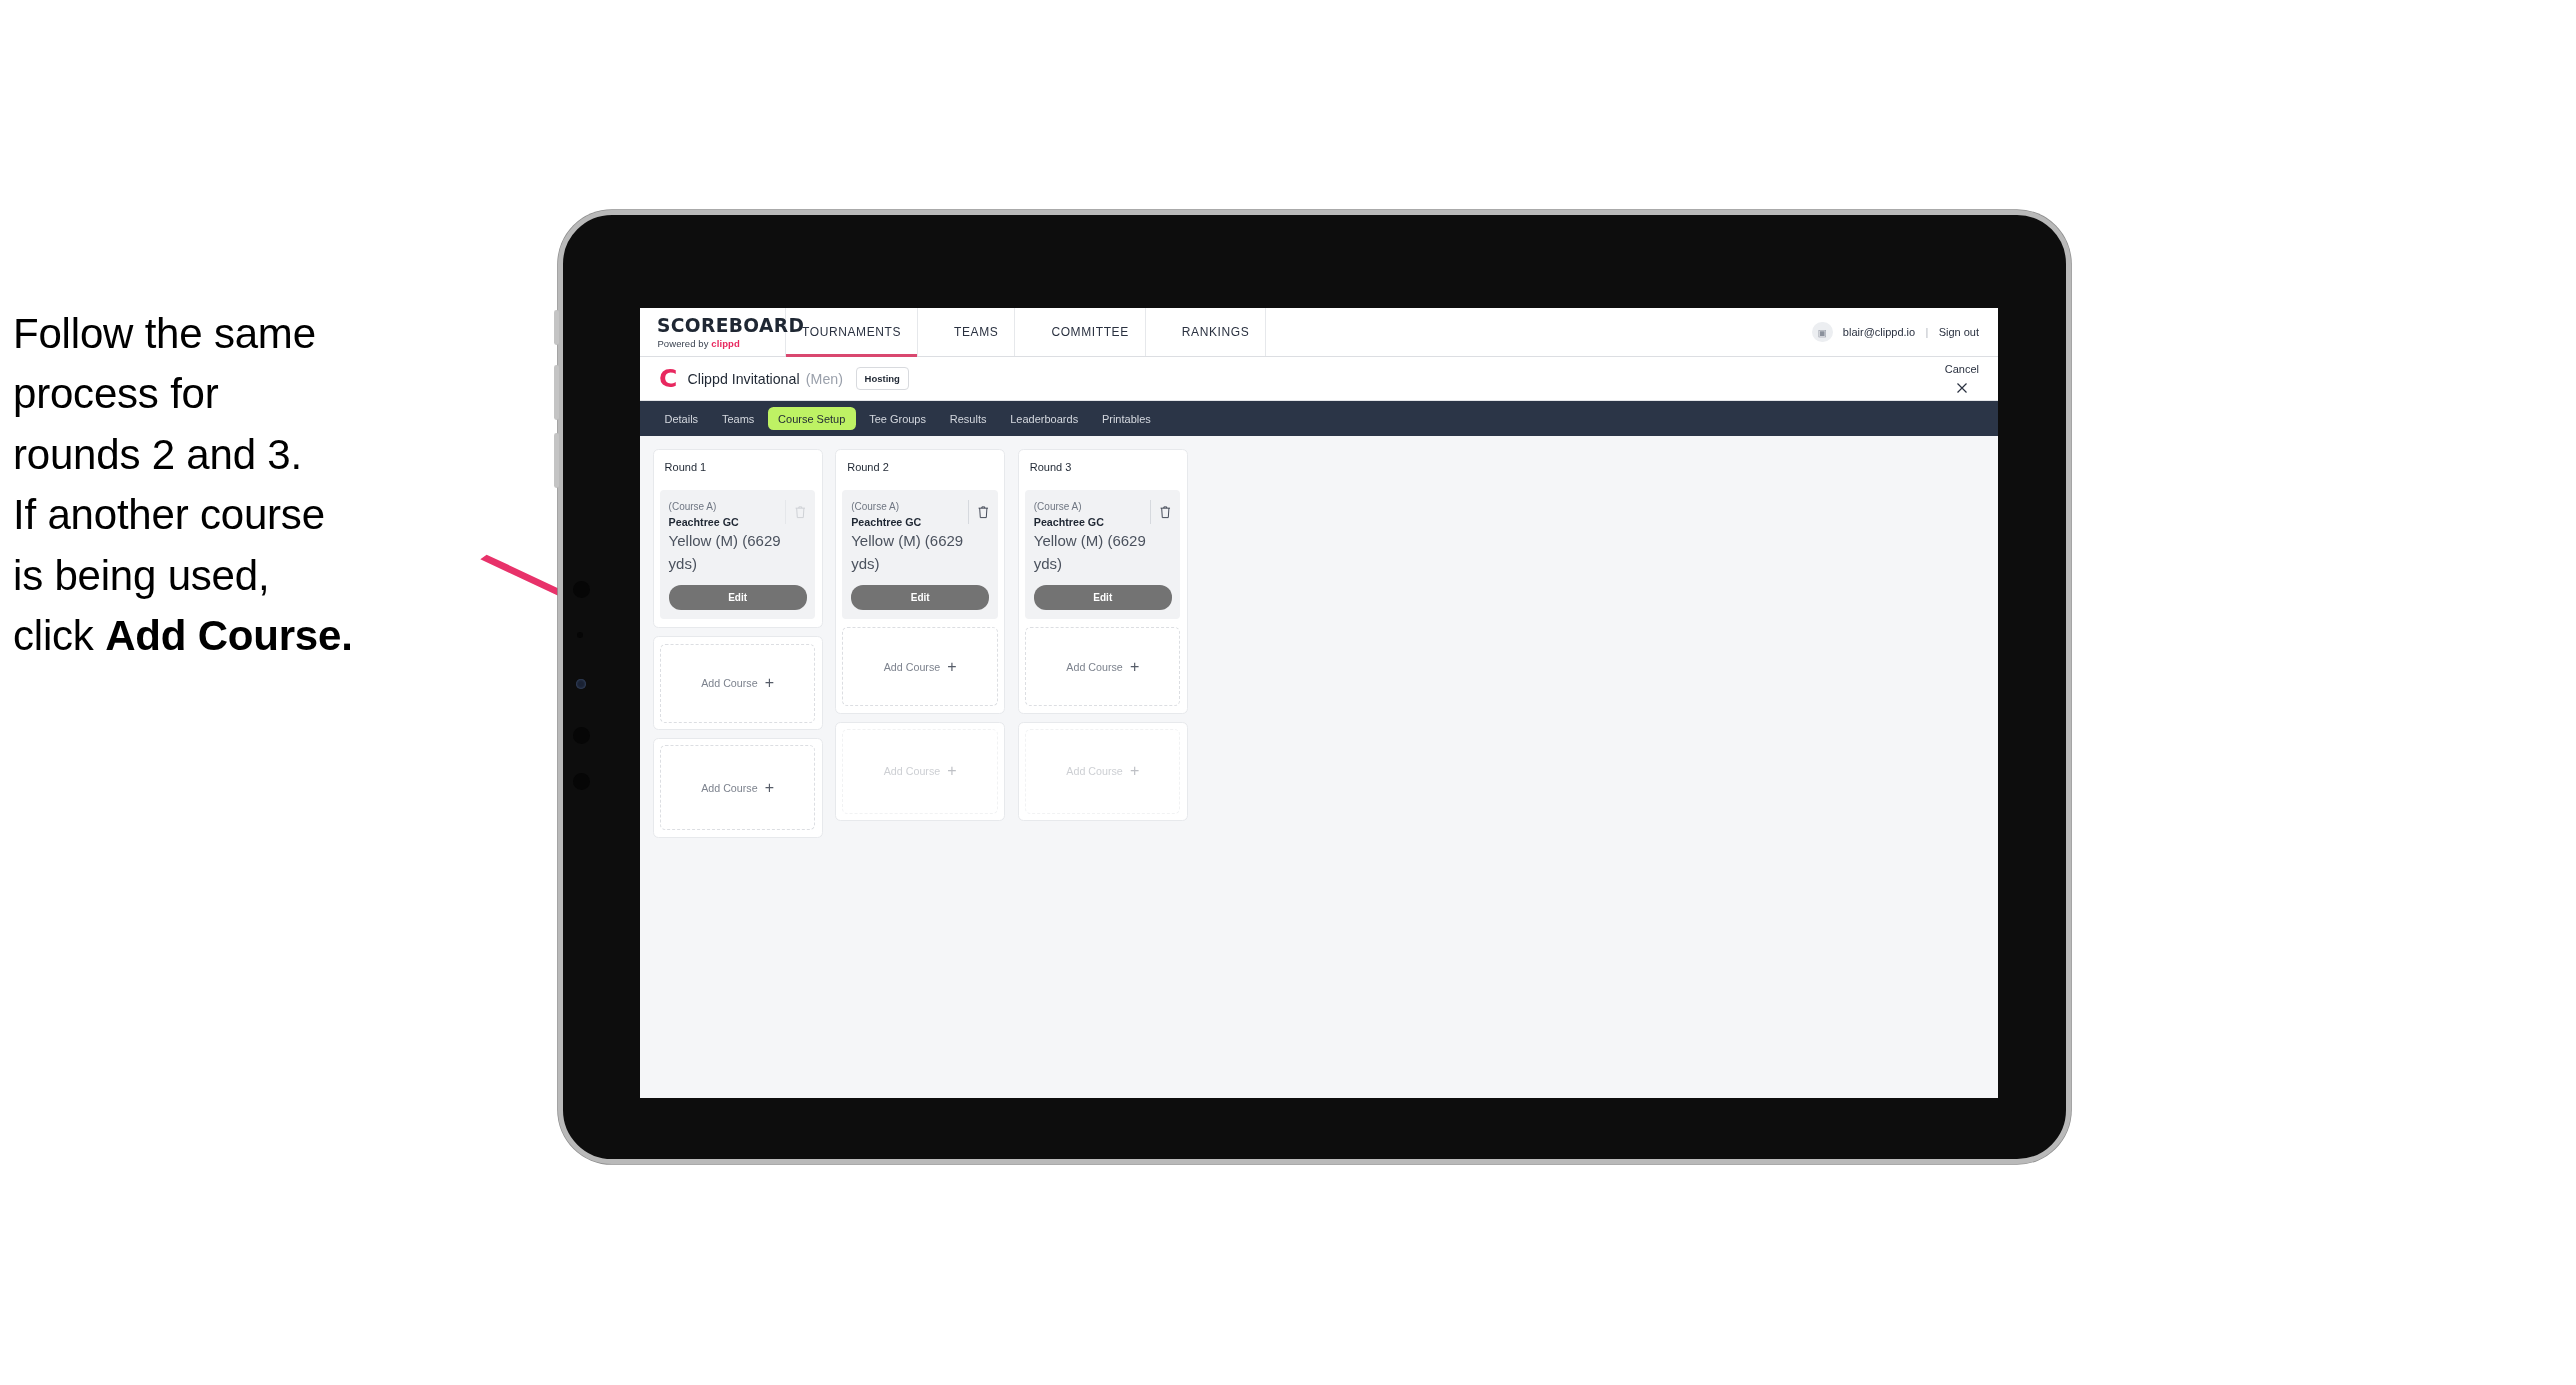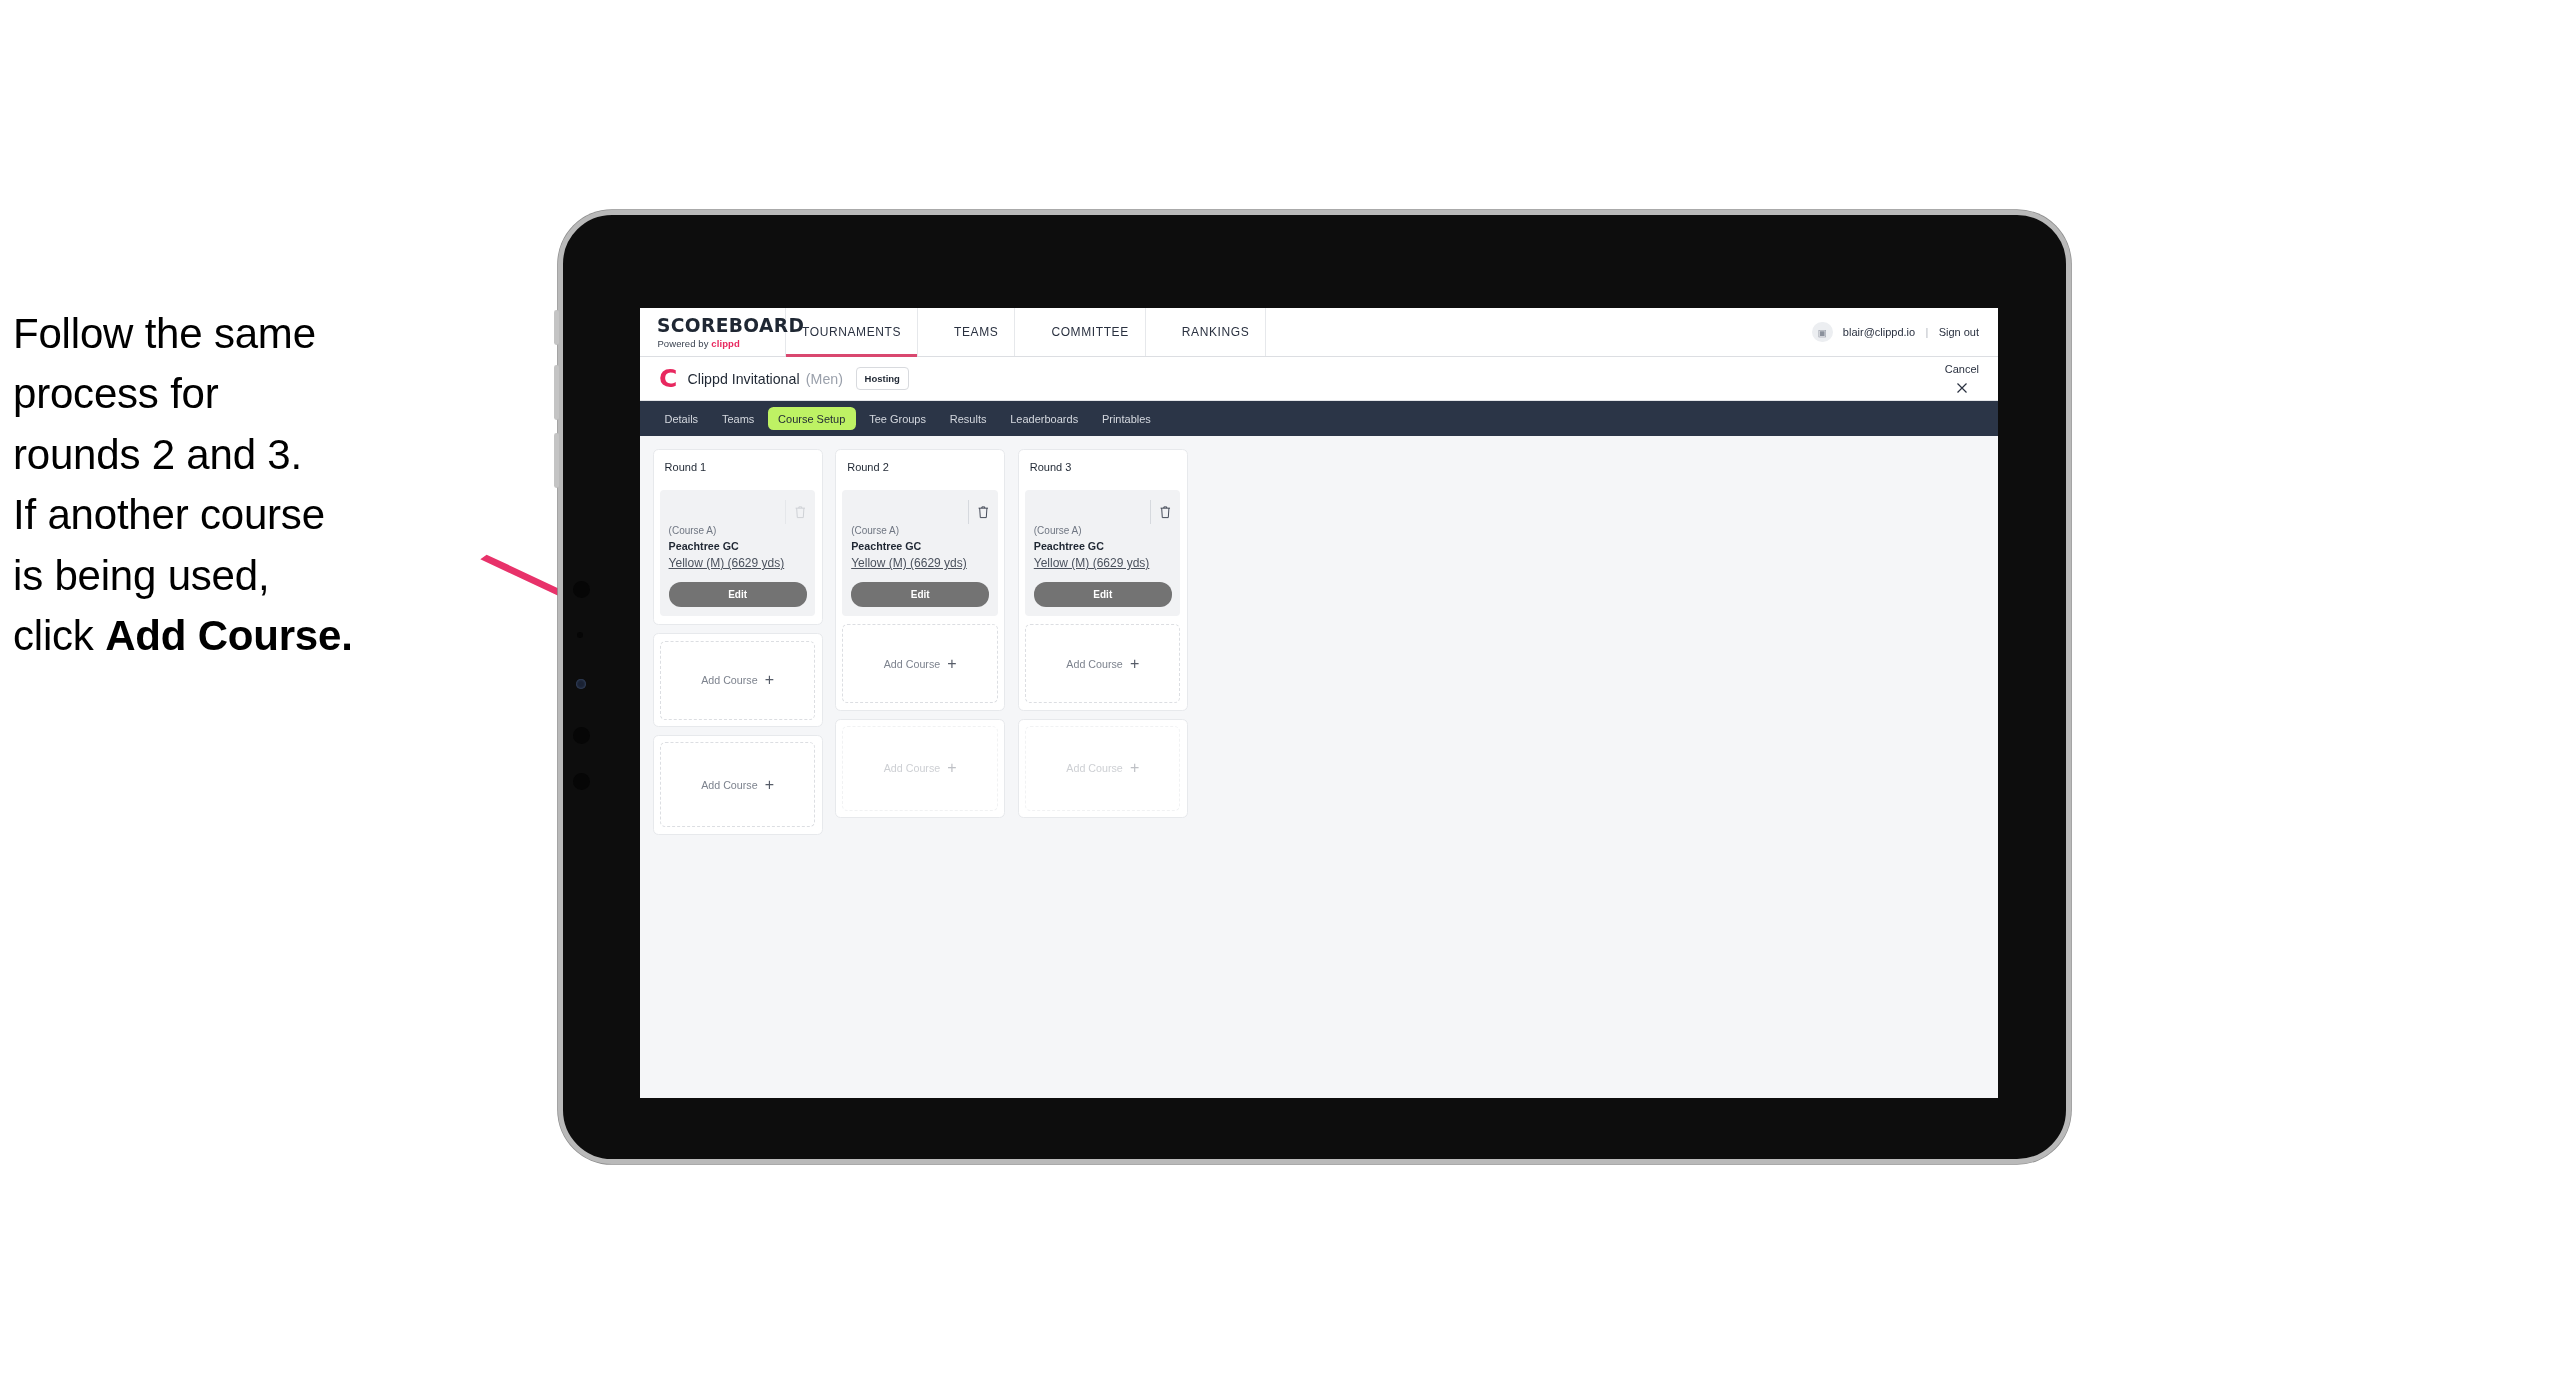--- a/index.html
+++ b/index.html
@@ -123,24 +123,24 @@
   
   #content { padding: 12.6px 12.6px; display: flex; gap: 12.6px; align-items: flex-start; }
   .round-col { width: 170px; display: flex; flex-direction: column; gap: 8px; }
   .col-card {
     background: #ffffff; border: 0.8px solid #e7e9ec; border-radius: 5.5px;
   }
   .col-head { padding: 11px 11px; font-size: 11px; color: #1f2733; }
   .course-body { padding: 6.3px 6.3px 8px 6.3px; }
   .course-inner { background: #f1f2f4; border-radius: 4px; padding: 8.7px 8.7px 9.5px 8.7px; }
   .course-top { display: flex; align-items: flex-start; }
-  .course-meta { flex: 1; margin-top: 24px; }
+  .course-meta { flex: 1; }
   .course-sub { font-size: 10px; color: #6f7682; line-height: 1.5; }
   .course-name { font-size: 10.7px; color: #1f2733; font-weight: bold; line-height: 1.55; }
-  .course-tee { font-size: 12px; color: #4b525e; line-height: 1.5; text-decoration: underline; }
+  .course-tee { font-size: 15px; color: #4b525e; line-height: 1.5; }
   .course-actions { display: flex; align-items: center; gap: 8px; padding-top: 1.6px; }
   .vdiv { width: 0.8px; height: 24px; background: #d6d9de; }
   .trash { width: 12.6px; height: 14.2px; }
   .edit-btn {
     margin-top: 9.5px; background: #737373; color: #ffffff; font-size: 10px;
     font-weight: bold; text-align: center; padding: 7.1px 0; border-radius: 12px;
   }
   .add-card {
     background: #ffffff; border: 0.8px dashed #dcdee2; border-radius: 5.5px;
     height: 79px; display: flex; align-items: center; justify-content: center;

